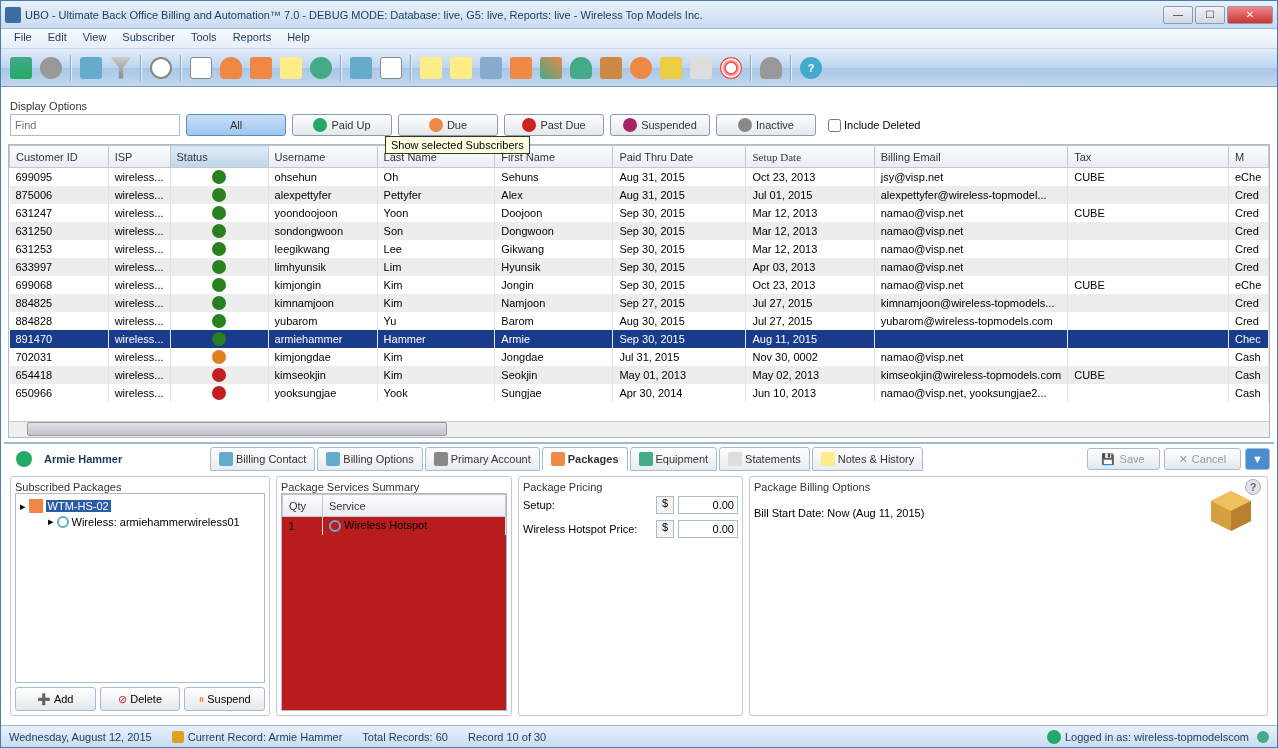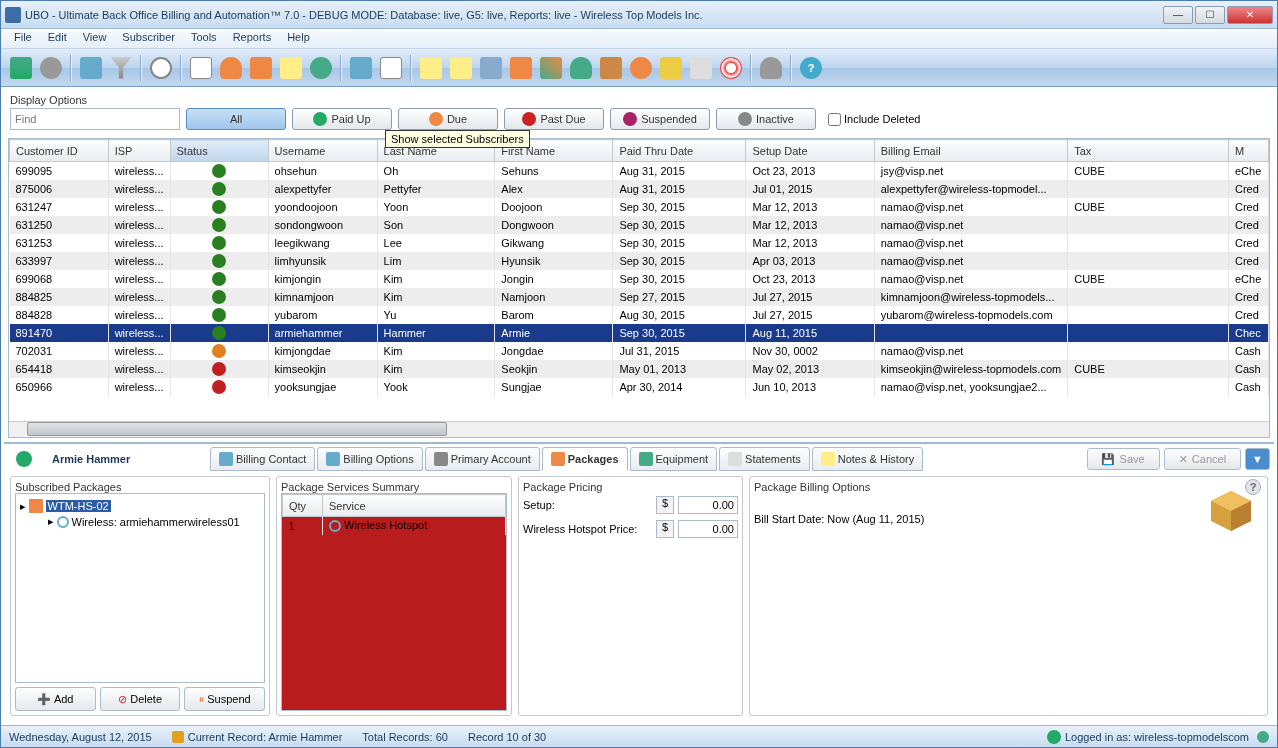--- a/index.html
+++ b/index.html
@@ -11,21 +11,21 @@
 .win-btns{display:flex;gap:2px}
 .win-btn{width:30px;height:18px;background:linear-gradient(#f0f3f7,#d4dae3);border:1px solid #8a9cb0;border-radius:2px;display:flex;align-items:center;justify-content:center;color:#333;font-size:10px}
 .win-btn.close{background:linear-gradient(#e88,#c33);color:#fff;width:46px}
 .menubar{height:20px;background:linear-gradient(#f8fbfe,#e6eef8);display:flex;padding:0 6px;gap:2px;border-bottom:1px solid #c6d5e8}
 .menu-item{padding:2px 7px;color:#1a3a5c;cursor:default}
 .toolbar{height:38px;background:linear-gradient(#e2edf9,#bdd5ef 50%,#a8c6e6 51%,#c2d8ef);display:flex;align-items:center;padding:0 6px;gap:2px;border-bottom:1px solid #7a9bc0}
 .tb-btn{width:28px;height:28px;display:flex;align-items:center;justify-content:center;border-radius:3px;cursor:pointer}
 .tb-sep{width:2px;height:26px;border-left:1px solid #8ba8c8;border-right:1px solid #e8f2fc;margin:0 3px}
 .ico{width:22px;height:22px;border-radius:3px}
 .content{flex:1;display:flex;flex-direction:column;padding:3px;background:#fff;overflow:hidden}
-.disp-opts{margin:4px 6px 4px}
+.disp-opts{margin:10px 6px 4px}
 .disp-label{color:#333;margin-bottom:2px;display:block}
 .filter-row{display:flex;align-items:center;gap:6px;position:relative}
 .find-input{width:170px;height:22px;border:1px solid #abc;padding:0 4px;color:#999}
 .filter-btn{width:100px;height:22px;background:linear-gradient(#fefefe,#e4e8ec);border:1px solid #8a9cb0;border-radius:3px;display:flex;align-items:center;justify-content:center;gap:4px;color:#333;cursor:pointer}
 .filter-btn.active{background:linear-gradient(#c8e0f8,#a0c6ec);border-color:#5a8cc0}
 .filter-btn .dot{width:14px;height:14px;border-radius:50%}
 .tooltip{position:absolute;left:375px;top:22px;background:#ffffe1;border:1px solid #333;padding:2px 5px;z-index:10;white-space:nowrap}
 .chk{display:flex;gap:3px;margin-left:6px}
 .chk input{width:13px;height:13px}
 .grid-wrap{flex:1;margin:4px;border:1px solid #abc;overflow:hidden;display:flex;flex-direction:column;position:relative;min-height:260px}
@@ -33,21 +33,21 @@
 table{border-collapse:collapse;width:100%}
 th{background:linear-gradient(#fdfdfe,#e8ecf0);border:1px solid #c4c8cc;padding:3px 6px;text-align:left;font-weight:normal;color:#333;height:22px;position:sticky;top:0}
 th.sorted{background:linear-gradient(#e0ecf8,#c0d6ec)}
 td{border-right:1px solid #e4e4e4;padding:2px 6px;height:18px;white-space:nowrap;overflow:hidden}
 tr.odd{background:#fff}
 tr.even{background:#ededed}
 tr.sel td{background:#1a3a8c;color:#fff}
 .status-dot{width:14px;height:14px;border-radius:50%;margin:0 auto;display:block}
 .bottom-panel{height:280px;border-top:2px solid #9db9d6;display:flex;flex-direction:column;background:#fff;padding:2px 4px}
 .tab-row{display:flex;align-items:center;gap:2px;height:26px}
-.cust-name{display:flex;align-items:center;gap:20px;padding:0 8px;font-weight:bold;color:#1a3a5c;flex-shrink:0;width:200px}
+.cust-name{display:flex;align-items:center;gap:12px;padding:0 8px;font-weight:bold;color:#1a3a5c;flex-shrink:0;width:200px}
 .tab{height:24px;padding:0 8px;background:linear-gradient(#fdfdfe,#e8ecf0);border:1px solid #abc;border-radius:3px 3px 0 0;display:flex;align-items:center;gap:3px;cursor:pointer;color:#333;font-size:11px}
 .tab.active{background:#fff;border-bottom-color:#fff;font-weight:bold}
 .tab-ico{width:14px;height:14px;border-radius:2px}
 .action-btns{margin-left:auto;display:flex;gap:4px;align-items:center}
 .act-btn{height:22px;padding:0 14px;background:linear-gradient(#fefefe,#e4e8ec);border:1px solid #abc;border-radius:3px;display:flex;align-items:center;gap:4px;color:#999}
 .panels{flex:1;display:flex;gap:6px;padding:4px 2px;overflow:hidden}
 .panel{border:1px solid #c4c8cc;border-radius:3px;padding:4px;display:flex;flex-direction:column}
 .panel-title{color:#333;margin-bottom:0}
 .p1{width:260px}
 .tree{flex:1;border:1px solid #abc;padding:4px;background:#fff;overflow:auto}
@@ -224,21 +224,21 @@
         <table>
           <thead>
               <tr id="hdr">
                 <th style="width: 100px;">Customer ID</th>
                 <th style="width: 60px;">ISP</th>
                 <th class="sorted" style="width: 100px;">Status</th>
                 <th style="width: 110px;">Username</th>
                 <th style="width: 120px;">Last Name</th>
                 <th style="width: 120px;">First Name</th>
                 <th style="width: 135px;">Paid Thru Date</th>
-                <th style="width: 130px;">Setup Date</th>
+                <th style="width: 130px; font-family: Liberation Serif, serif;">Setup Date</th>
                 <th style="width: 175px;">Billing Email</th>
                 <th style="width: 165px;">Tax</th>
                 <th style="width: 40px;">M</th>
               </tr>
             </thead>
           <tbody id="rows">
               <tr class="odd">
                 <td>699095</td>
                 <td>wireless...</td>
                 <td style="text-align: center;">
@@ -538,21 +538,21 @@
           </div>
           <div class="price-row">
             <label>Wireless Hotspot Price:</label>
             <span class="cur">$</span>
             <input value="0.00" style="">
           </div>
         </div>
 
         <div class="panel p4">
           <div class="panel-title">Package Billing Options</div>
-          <div style="margin-top:20px">Bill Start Date: Now (Aug 11, 2015)</div>
+          <div style="margin-top:14px">Bill Start Date: Now (Aug 11, 2015)</div>
           <div class="help-icon">?</div>
           <svg class="pkg-icon" viewBox="0 0 48 48">
               <path fill="#d4a040" d="M4 16l20-10 20 10v20l-20 10-20-10z"></path>
               <path fill="#f0c060" d="M4 16l20 10 20-10-20-10z"></path>
               <path fill="#b88030" d="M24 26v20l20-10V16z"></path>
             </svg>
         </div>
       </div>
     </div>
   </div>

